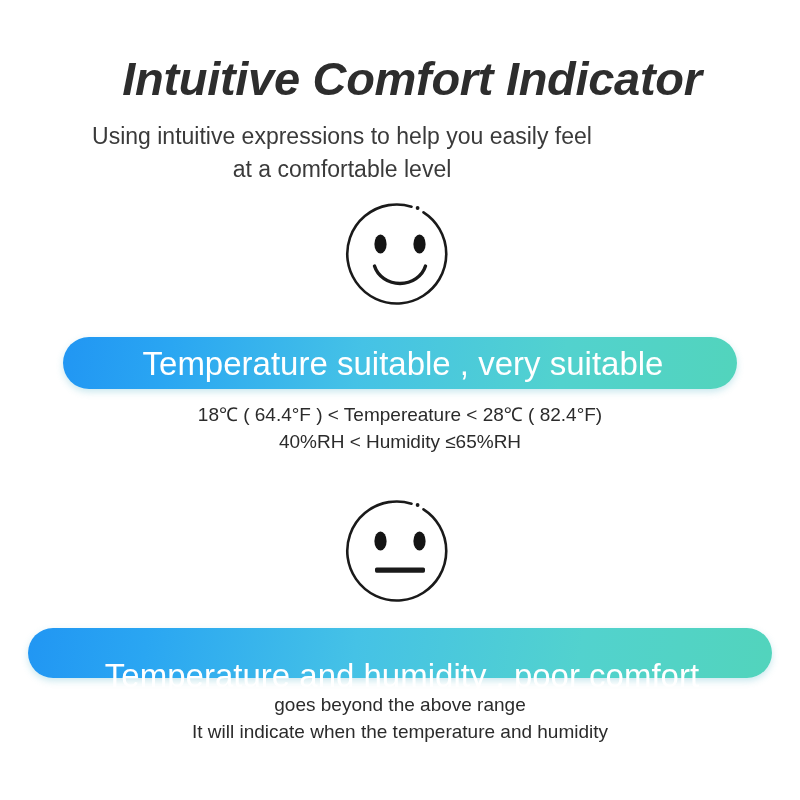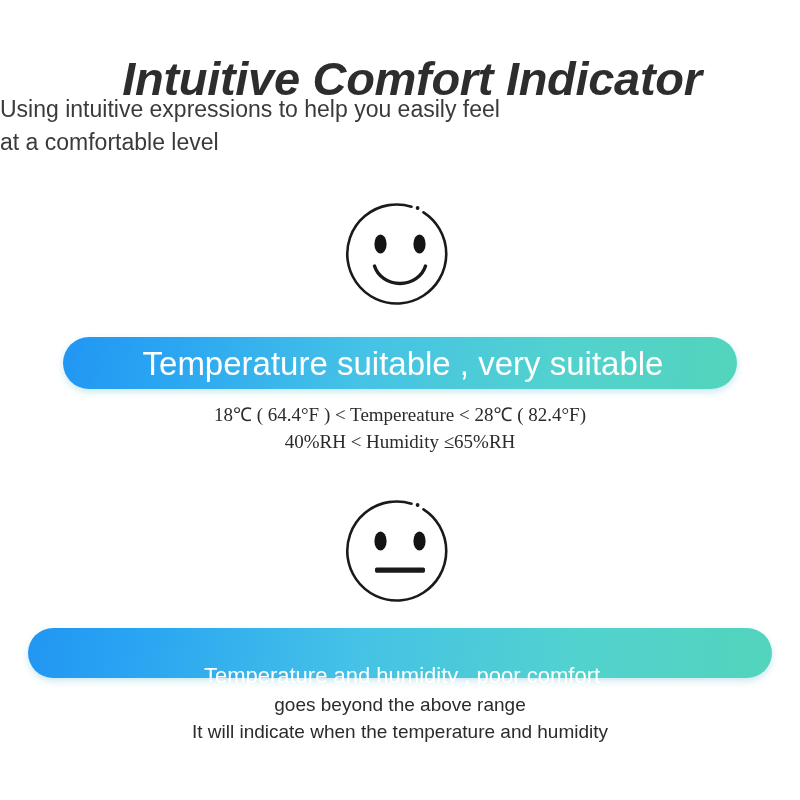--- a/index.html
+++ b/index.html
@@ -39,24 +39,24 @@
     font-weight: bold;
     letter-spacing: -0.3px;
     color: #2d2d2d;
     line-height: 1.15;
     white-space: nowrap;
     font-style: italic;
   }
 
   .subtitle {
     position: absolute;
-    top: 93px;
+    top: 120px;
     left: 0;
     width: 684px;
-    text-align: left;
+    text-align: center;
     font-size: 23px;
     font-weight: normal;
     color: #3a3a3a;
     line-height: 1.45;
   }
   .subtitle .line {
     display: block;
   }
 
   
@@ -111,40 +111,39 @@
     padding-left: 6px;
   }
 
   .pill-2 {
     left: 28px;
     top: 628px;
     width: 744px;
     height: 50px;
   }
   .pill-2 .pill-label {
-    font-size: 22px;
+    font-size: 33px;
     padding-left: 4px;
     margin-top: 45px;
   }
 
   
   .caption {
     position: absolute;
     left: 0;
     width: 800px;
     text-align: center;
     color: #2b2b2b;
     line-height: 1.42;
   }
   .caption .line { display: block; }
 
   .caption-1 {
     top: 402px;
     font-size: 19px;
-    font-family: Liberation Serif, serif;
   }
   .caption-2 {
     top: 692px;
     font-size: 19px;
   }
 </style>
 </head>
 <body>
 
 <div class="page">

